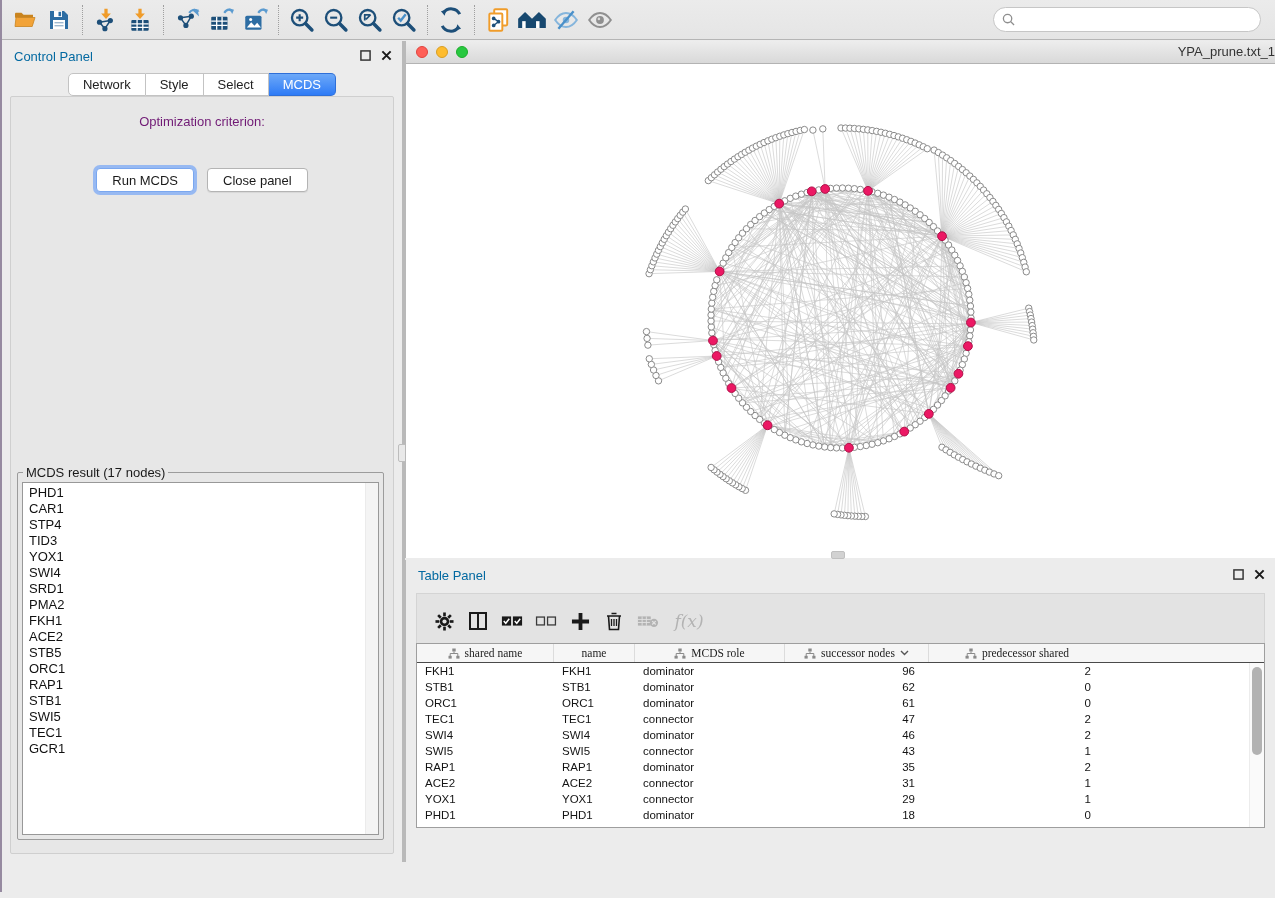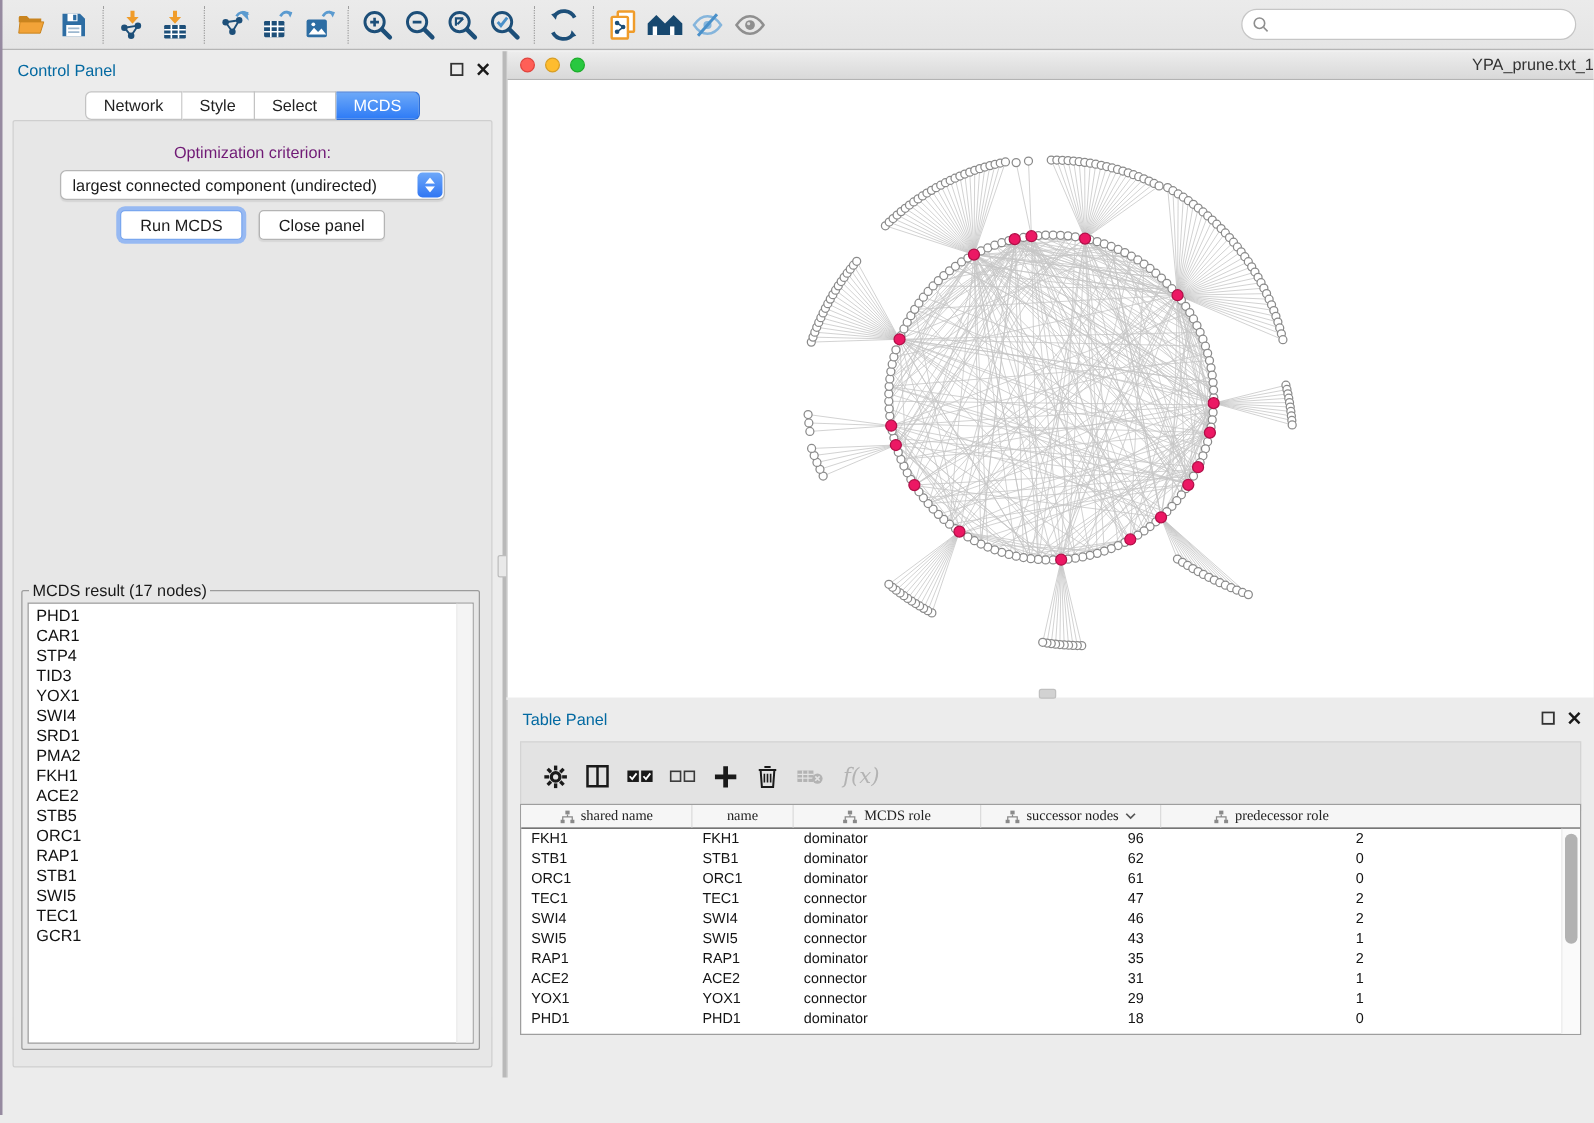--- a/index.html
+++ b/index.html
@@ -277,31 +277,20 @@
     <div id="cp-tabs">
         <div class="seg" id="cp-seg">
           <div class="seg-tab">Network</div>
           <div class="seg-tab">Style</div>
           <div class="seg-tab">Select</div>
           <div class="seg-tab active">MCDS</div>
         </div>
       </div>
     <div id="cp-content">
       <div id="opt-label">Optimization criterion:</div>
-      <div id="criterion-select">
-        <span>largest connected component (undirected)</span>
-        <span id="criterion-stepper">
-          <svg width="8" height="5" viewBox="0 0 8 5">
-              <path d="M0 5l4-5 4 5z" fill="#fff"></path>
-            </svg>
-          <svg width="8" height="5" viewBox="0 0 8 5">
-              <path d="M0 0l4 5 4-5z" fill="#fff"></path>
-            </svg>
-        </span>
-      </div>
       <div id="btn-row">
         <button class="mac-btn focused">Run MCDS</button>
         <button class="mac-btn">Close panel</button>
       </div>
       <fieldset id="mcds-group">
         <legend>MCDS result (17 nodes)</legend>
         <ul id="mcds-list">
             <li>PHD1</li>
             <li>CAR1</li>
             <li>STP4</li>
@@ -1222,21 +1211,21 @@
               <path d="M1 1l3.5 3.5L8 1" stroke="#555" stroke-width="1.4" fill="none"></path>
             </svg>
           </div>
           <div class="th" style="width: 176px;">
             <svg width="12" height="11" viewBox="0 0 12 11">
               <rect x="4.3" y="0.5" width="3.4" height="3" fill="#8a8a8a"></rect>
               <path d="M6 3.5v2M2.2 8v-2.5h7.6V8" stroke="#8a8a8a" stroke-width="1" fill="none"></path>
               <rect x="0.5" y="7.8" width="3.2" height="2.8" fill="#8a8a8a"></rect>
               <rect x="8.3" y="7.8" width="3.2" height="2.8" fill="#8a8a8a"></rect>
             </svg>
-            <span>predecessor role</span>
+            <span>predecessor shared</span>
           </div>
         </div>
       <div id="tbl-body">
           <div class="tr">
             <div class="td left" style="width: 137px;">FKH1</div>
             <div class="td left" style="width: 81px;">FKH1</div>
             <div class="td left" style="width: 150px;">dominator</div>
             <div class="td right" style="width: 144px;">96</div>
             <div class="td right" style="width: 176px;">2</div>
           </div>

